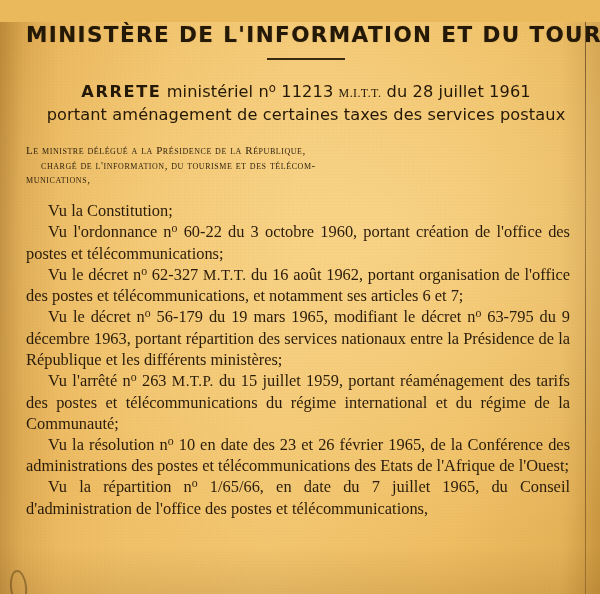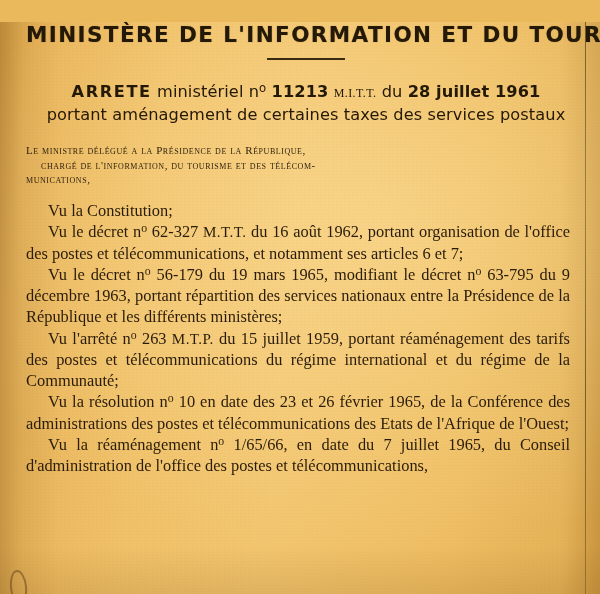--- a/index.html
+++ b/index.html
@@ -83,21 +83,21 @@
 
   .arrete-block {
     font-family: "DejaVu Sans", sans-serif;
     text-align: center;
     margin-top: 20px;
     color: #241806;
     line-height: 1.42;
   }
   .arrete-line1 { font-size: 16.2px; letter-spacing: .1px; white-space: nowrap; }
   .arrete-line2 { font-size: 16.2px; letter-spacing: .1px; white-space: nowrap; }
-  .b   { font-weight: 700; }
+  .b   { font-weight: 400; }
   .sp  { letter-spacing: 1.6px; font-weight: 700; }
   .sc  { font-variant: small-caps; font-family: "Liberation Serif", serif; font-size: 12px; letter-spacing: .4px; }
   .sup { font-size: .72em; vertical-align: .45em; }
 
   .preamble {
     margin-top: 17px;
     font-family: "Liberation Serif", serif;
     font-variant: small-caps;
     font-size: 11px;
     letter-spacing: .55px;
@@ -165,27 +165,28 @@
     <div class="preamble">
       <div class="l1">Le ministre délégué a la Présidence de la République,</div>
       <div class="l2">chargé de l'information, du tourisme et des télécom-</div>
       <div class="l3">munications,</div>
     </div>
 
     <div class="vu-block">
 
       <p class="vu nojust"><span>Vu la Constitution;</span></p>
 
+      <p class="vu"><span>Vu l'ordonnance n</span><span class="sup">o</span><span> 60-22 du 3 octobre 1960, portant création de l'office des postes et télécommunications;</span></p>
 
       <p class="vu"><span>Vu le décret n</span><span class="sup">o</span><span> 62-327 </span><span class="sc">M.T.T.</span><span> du 16 août 1962, portant organisation de l'office des postes et télécommunications, et notamment ses articles 6 et 7;</span></p>
 
       <p class="vu"><span>Vu le décret n</span><span class="sup">o</span><span> 56-179 du 19 mars 1965, modifiant le décret n</span><span class="sup">o</span><span> 63-795 du 9 décembre 1963, portant répartition des services nationaux entre la Présidence de la République et les différents ministères;</span></p>
 
 
       <p class="vu"><span>Vu l'arrêté n</span><span class="sup">o</span><span> 263 </span><span class="sc">M.T.P.</span><span> du 15 juillet 1959, portant réaménagement des tarifs des postes et télécommunications du régime international et du régime de la Communauté;</span></p>
 
       <p class="vu"><span>Vu la résolution n</span><span class="sup">o</span><span> 10 en date des 23 et 26 février 1965, de la Conférence des administrations des postes et télécommunications des Etats de l'Afrique de l'Ouest;</span></p>
 
-      <p class="vu"><span>Vu la réaménagement n</span><span class="sup">o</span><span> 1/65/66, en date du 7 juillet 1965, du Conseil d'administration de l'office des postes et télécommunications,</span></p>
+      <p class="vu"><span>Vu la répartition n</span><span class="sup">o</span><span> 1/65/66, en date du 7 juillet 1965, du Conseil d'administration de l'office des postes et télécommunications,</span></p>
 
     </div>
   </div>
 </div>
 
 </body></html>

